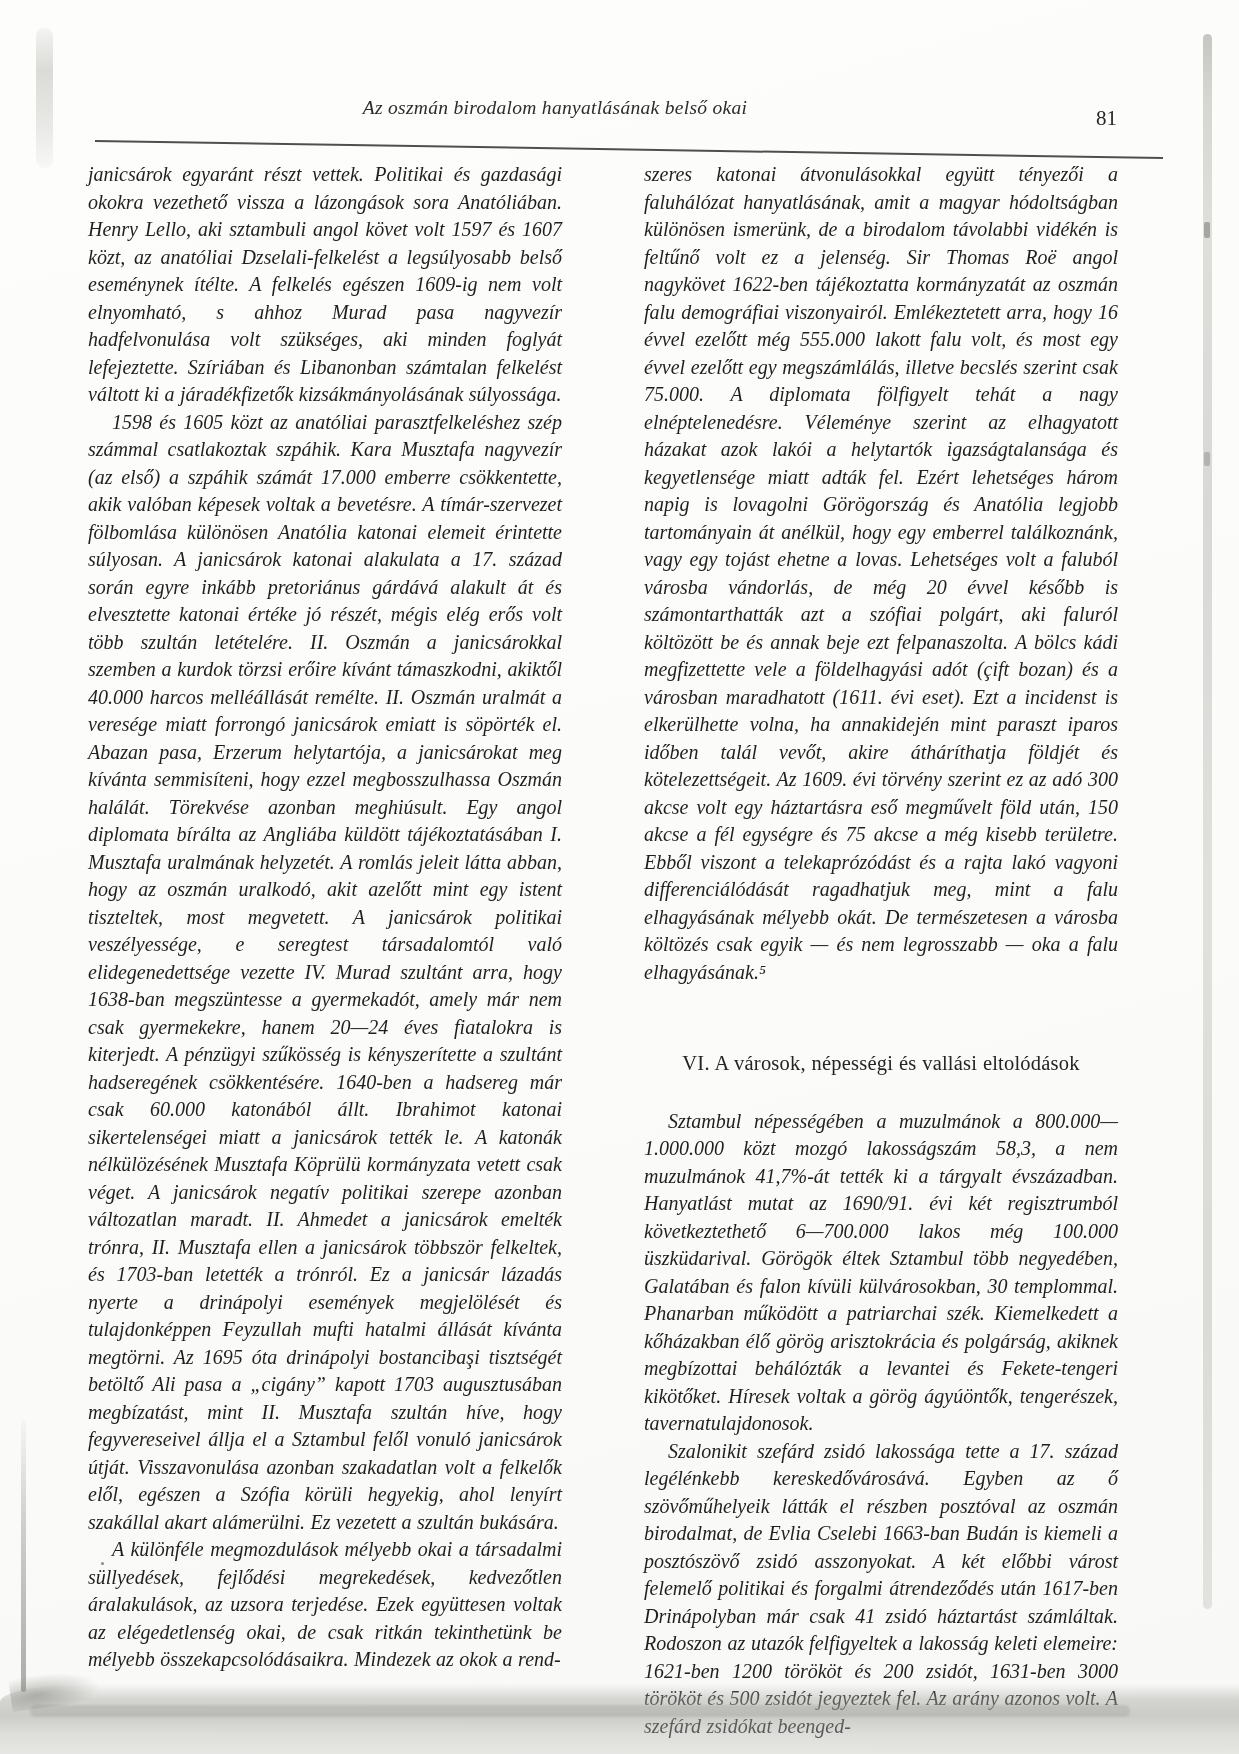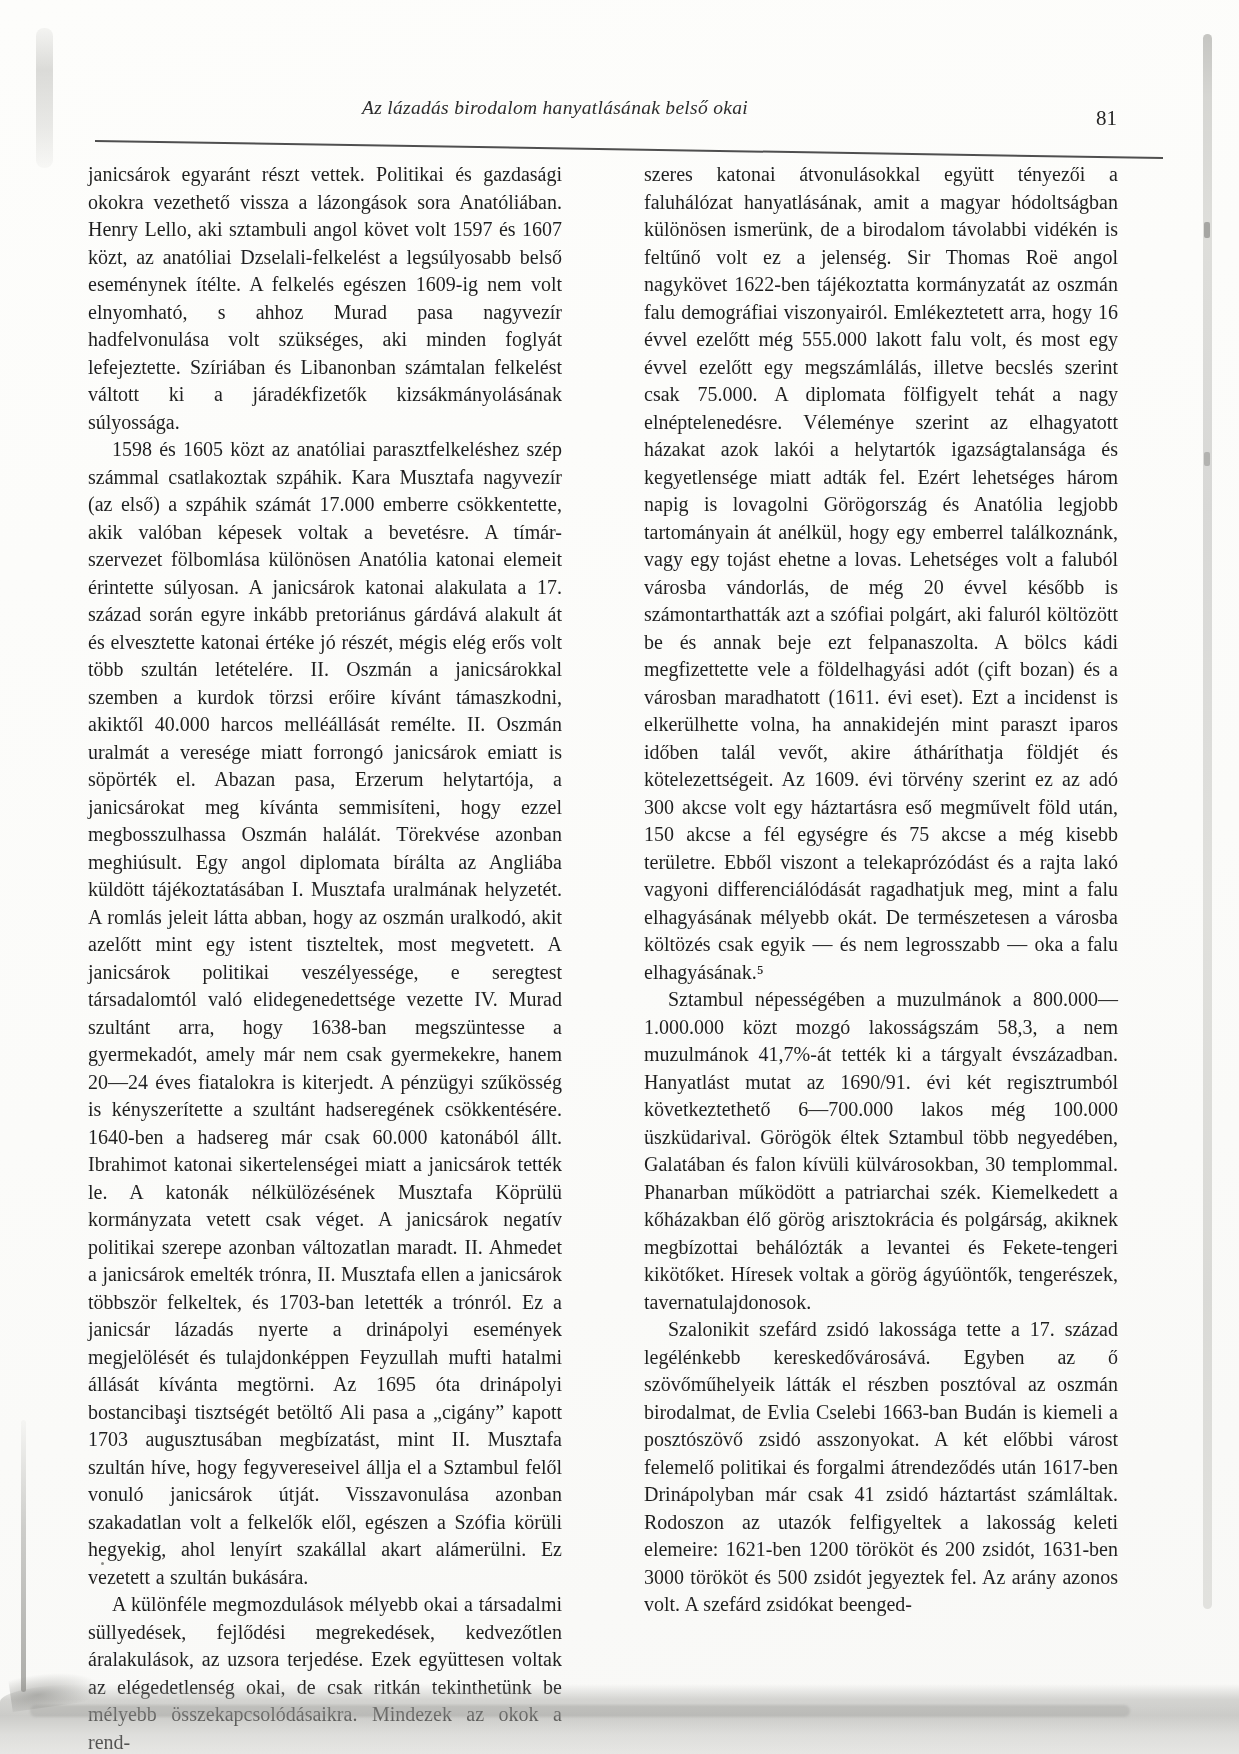--- a/index.html
+++ b/index.html
@@ -49,20 +49,21 @@
   .col {
     width: 474px;
     text-align: justify;
     font-size: 20px;
     line-height: 27.5px;
     word-spacing: 0.5px;
   }
   .col p {
     margin: 0;
     text-indent: 24px;
+    font-style: italic;
   }
   .col p.cont {
     text-indent: 0;
   }
   .section-heading {
     font-size: 20.5px;
     font-weight: normal;
     text-align: center;
     text-indent: 0;
     margin: 64px 0 30px 0;
@@ -162,36 +163,37 @@
     background: #5a5a56;
     border-radius: 50%;
     opacity: 0.7;
   }
 </style>
 </head>
 <body>
 
 <div>
 
-  <div class="running-title">Az lázadás birodalom hanyatlásának belső okai</div>
+  <div class="running-title">Az oszmán birodalom hanyatlásának belső okai</div>
 
   <div class="page-number">81</div>
 
   <svg class="rule-svg" width="1239" height="180">
     <path d="M 95 141 Q 620 151 1163 158" stroke="#3c3c3c" stroke-width="2" fill="none" opacity="0.9"></path>
   </svg>
 
   <div class="columns">
     <div class="col">
       <p class="cont">janicsárok egyaránt részt vettek. Politikai és gazdasági okokra vezethető vissza a lázongások sora Anatóliában. Henry Lello, aki sztambuli angol követ volt 1597 és 1607 közt, az anatóliai Dzselali-felkelést a legsúlyosabb belső eseménynek ítélte. A felkelés egészen 1609-ig nem volt elnyomható, s ahhoz Murad pasa nagyvezír hadfelvonulása volt szükséges, aki minden foglyát lefejeztette. Szíriában és Libanonban számtalan felkelést váltott ki a járadékfizetők kizsákmányolásának súlyossága.</p>
       <p>1598 és 1605 közt az anatóliai parasztfelkeléshez szép számmal csatlakoztak szpáhik. Kara Musztafa nagyvezír (az első) a szpáhik számát 17.000 emberre csökkentette, akik valóban képesek voltak a bevetésre. A tímár-szervezet fölbomlása különösen Anatólia katonai elemeit érintette súlyosan. A janicsárok katonai alakulata a 17. század során egyre inkább pretoriánus gárdává alakult át és elvesztette katonai értéke jó részét, mégis elég erős volt több szultán letételére. II. Oszmán a janicsárokkal szemben a kurdok törzsi erőire kívánt támaszkodni, akiktől 40.000 harcos melléállását remélte. II. Oszmán uralmát a veresége miatt forrongó janicsárok emiatt is söpörték el. Abazan pasa, Erzerum helytartója, a janicsárokat meg kívánta semmisíteni, hogy ezzel megbosszulhassa Oszmán halálát. Törekvése azonban meghiúsult. Egy angol diplomata bírálta az Angliába küldött tájékoztatásában I. Musztafa uralmának helyzetét. A romlás jeleit látta abban, hogy az oszmán uralkodó, akit azelőtt mint egy istent tiszteltek, most megvetett. A janicsárok politikai veszélyessége, e seregtest társadalomtól való elidegenedettsége vezette IV. Murad szultánt arra, hogy 1638-ban megszüntesse a gyermekadót, amely már nem csak gyermekekre, hanem 20—24 éves fiatalokra is kiterjedt. A pénzügyi szűkösség is kényszerítette a szultánt hadseregének csökkentésére. 1640-ben a hadsereg már csak 60.000 katonából állt. Ibrahimot katonai sikertelenségei miatt a janicsárok tették le. A katonák nélkülözésének Musztafa Köprülü kormányzata vetett csak véget. A janicsárok negatív politikai szerepe azonban változatlan maradt. II. Ahmedet a janicsárok emelték trónra, II. Musztafa ellen a janicsárok többször felkeltek, és 1703-ban letették a trónról. Ez a janicsár lázadás nyerte a drinápolyi események megjelölését és tulajdonképpen Feyzullah mufti hatalmi állását kívánta megtörni. Az 1695 óta drinápolyi bostancibaşi tisztségét betöltő Ali pasa a „cigány” kapott 1703 augusztusában megbízatást, mint II. Musztafa szultán híve, hogy fegyvereseivel állja el a Sztambul felől vonuló janicsárok útját. Visszavonulása azonban szakadatlan volt a felkelők elől, egészen a Szófia körüli hegyekig, ahol lenyírt szakállal akart alámerülni. Ez vezetett a szultán bukására.</p>
       <p>A különféle megmozdulások mélyebb okai a társadalmi süllyedések, fejlődési megrekedések, kedvezőtlen áralakulások, az uzsora terjedése. Ezek együttesen voltak az elégedetlenség okai, de csak ritkán tekinthetünk be mélyebb összekapcsolódásaikra. Mindezek az okok a rend-</p>
     </div>
     <div class="col">
       <p class="cont">szeres katonai átvonulásokkal együtt tényezői a faluhálózat hanyatlásának, amit a magyar hódoltságban különösen ismerünk, de a birodalom távolabbi vidékén is feltűnő volt ez a jelenség. Sir Thomas Roë angol nagykövet 1622-ben tájékoztatta kormányzatát az oszmán falu demográfiai viszonyairól. Emlékeztetett arra, hogy 16 évvel ezelőtt még 555.000 lakott falu volt, és most egy évvel ezelőtt egy megszámlálás, illetve becslés szerint csak 75.000. A diplomata fölfigyelt tehát a nagy elnéptelenedésre. Véleménye szerint az elhagyatott házakat azok lakói a helytartók igazságtalansága és kegyetlensége miatt adták fel. Ezért lehetséges három napig is lovagolni Görögország és Anatólia legjobb tartományain át anélkül, hogy egy emberrel találkoznánk, vagy egy tojást ehetne a lovas. Lehetséges volt a faluból városba vándorlás, de még 20 évvel később is számontarthatták azt a szófiai polgárt, aki faluról költözött be és annak beje ezt felpanaszolta. A bölcs kádi megfizettette vele a földelhagyási adót (çift bozan) és a városban maradhatott (1611. évi eset). Ezt a incidenst is elkerülhette volna, ha annakidején mint paraszt iparos időben talál vevőt, akire átháríthatja földjét és kötelezettségeit. Az 1609. évi törvény szerint ez az adó 300 akcse volt egy háztartásra eső megművelt föld után, 150 akcse a fél egységre és 75 akcse a még kisebb területre. Ebből viszont a telekaprózódást és a rajta lakó vagyoni differenciálódását ragadhatjuk meg, mint a falu elhagyásának mélyebb okát. De természetesen a városba költözés csak egyik — és nem legrosszabb — oka a falu elhagyásának.⁵</p>
+      <h2 class="section-heading">VI. A városok, népességi és vallási eltolódások</h2>
       <p>Sztambul népességében a muzulmánok a 800.000—1.000.000 közt mozgó lakosságszám 58,3, a nem muzulmánok 41,7%-át tették ki a tárgyalt évszázadban. Hanyatlást mutat az 1690/91. évi két regisztrumból következtethető 6—700.000 lakos még 100.000 üszküdarival. Görögök éltek Sztambul több negyedében, Galatában és falon kívüli külvárosokban, 30 templommal. Phanarban működött a patriarchai szék. Kiemelkedett a kőházakban élő görög arisztokrácia és polgárság, akiknek megbízottai behálózták a levantei és Fekete-tengeri kikötőket. Híresek voltak a görög ágyúöntők, tengerészek, tavernatulajdonosok.</p>
       <p>Szalonikit szefárd zsidó lakossága tette a 17. század legélénkebb kereskedővárosává. Egyben az ő szövőműhelyeik látták el részben posztóval az oszmán birodalmat, de Evlia Cselebi 1663-ban Budán is kiemeli a posztószövő zsidó asszonyokat. A két előbbi várost felemelő politikai és forgalmi átrendeződés után 1617-ben Drinápolyban már csak 41 zsidó háztartást számláltak. Rodoszon az utazók felfigyeltek a lakosság keleti elemeire: 1621-ben 1200 törököt és 200 zsidót, 1631-ben 3000 törököt és 500 zsidót jegyeztek fel. Az arány azonos volt. A szefárd zsidókat beenged-</p>
     </div>
   </div>
 
   <div class="edge-streak-right"></div>
   <div class="edge-mark-1"></div>
   <div class="edge-mark-2"></div>
   <div class="smudge-top-left"></div>
   <div class="edge-line-left"></div>

